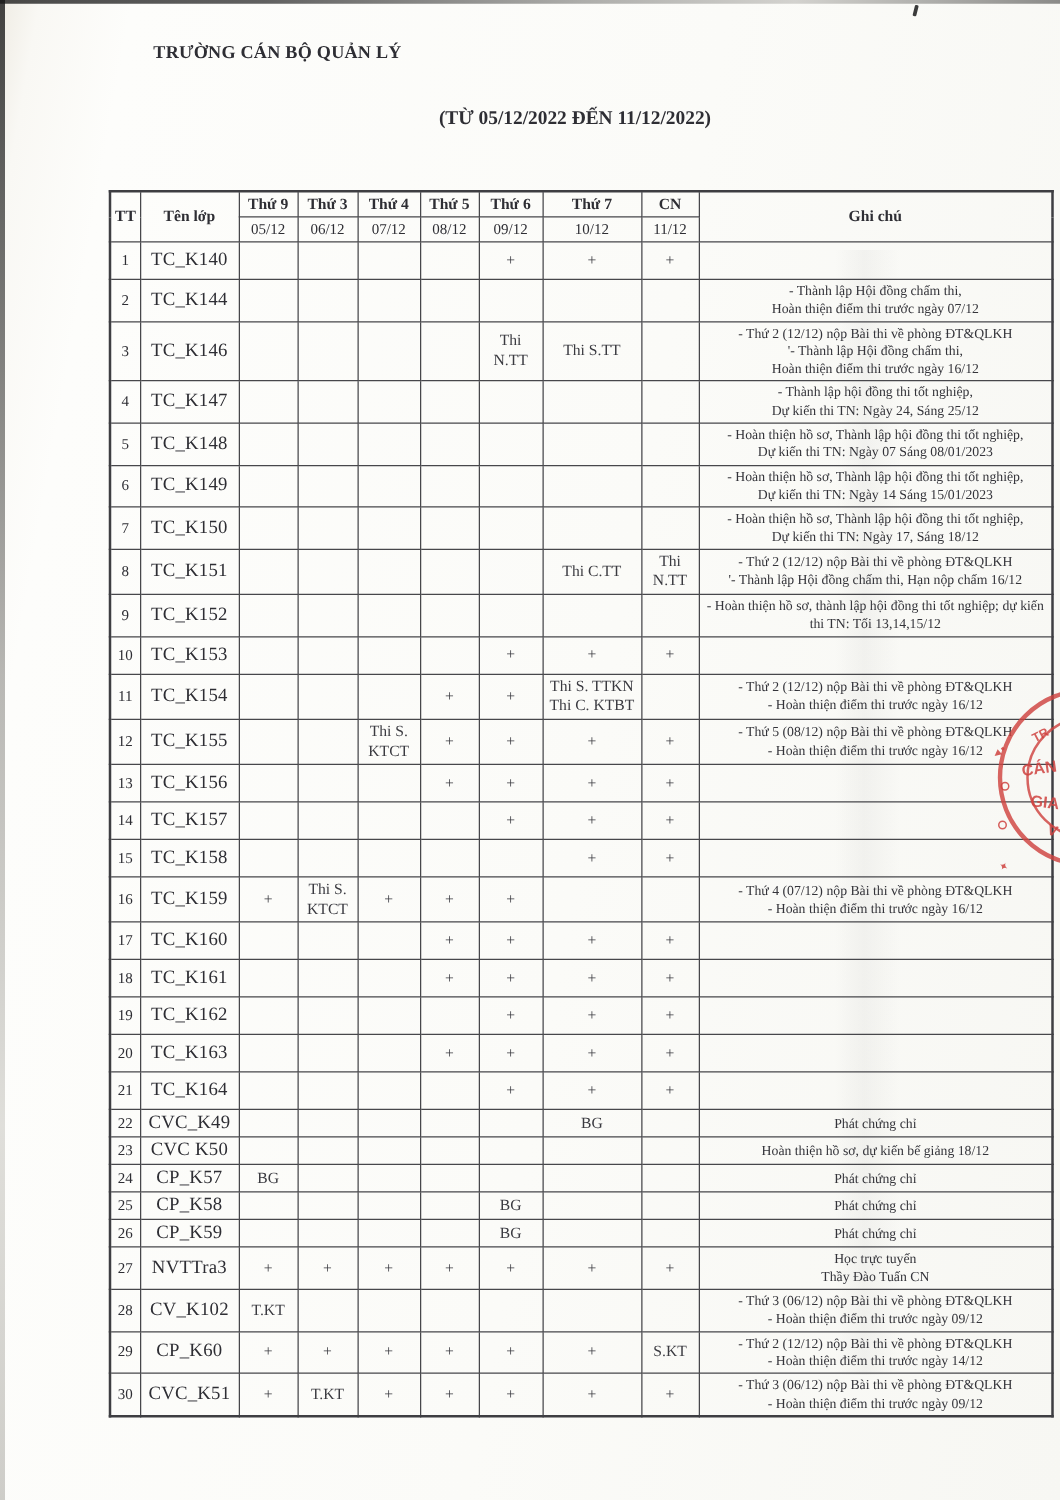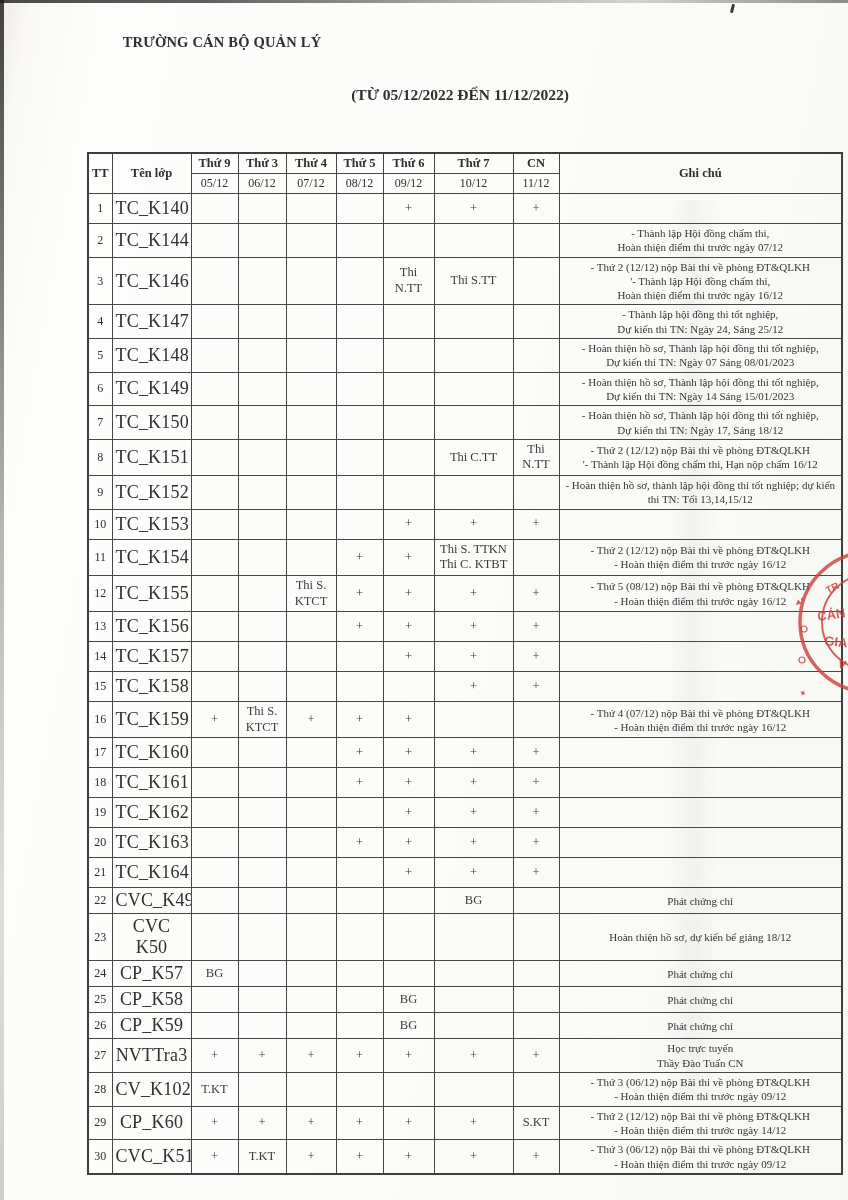--- a/index.html
+++ b/index.html
@@ -38,21 +38,21 @@
   table.schedule th,table.schedule td{
     border:1px solid #47474b;
     padding:2px 3px;
     text-align:center;vertical-align:middle;
     overflow:hidden;
   }
   table.schedule{border:2px solid #3e3e42;}
   thead th{font-weight:bold;font-size:12.5px;padding:3px 1px;}
   thead tr.dates th{font-weight:normal;font-size:12px;padding:2px 3px;}
   td.c-tt{font-size:12px;}
-  td.c-name{text-align:left;padding-left:5px;font-size:18px;letter-spacing:.2px;}
+  td.c-name{text-align:left;padding-left:5px;font-size:15px;letter-spacing:.2px;}
   td.c-day{font-size:12.5px;white-space:pre-line;line-height:1.25;color:#3a3a40;}
   td.c-note{font-size:11px;white-space:pre-line;line-height:1.3;color:#34343a;padding:2px 6px;}
   tr.plain td{height:25px;}
   
   .stamp{position:absolute;top:548px;left:790px;width:160px;height:160px;pointer-events:none;}
 </style>
 </head>
 <body>
 
 <div class="page">

